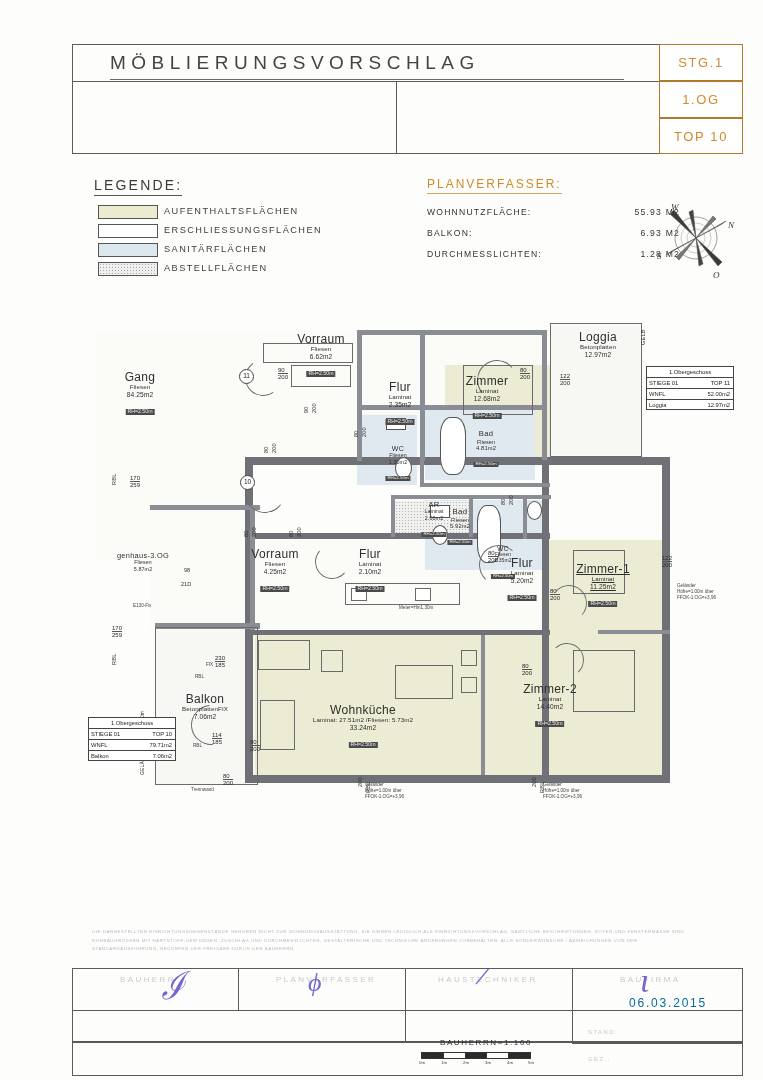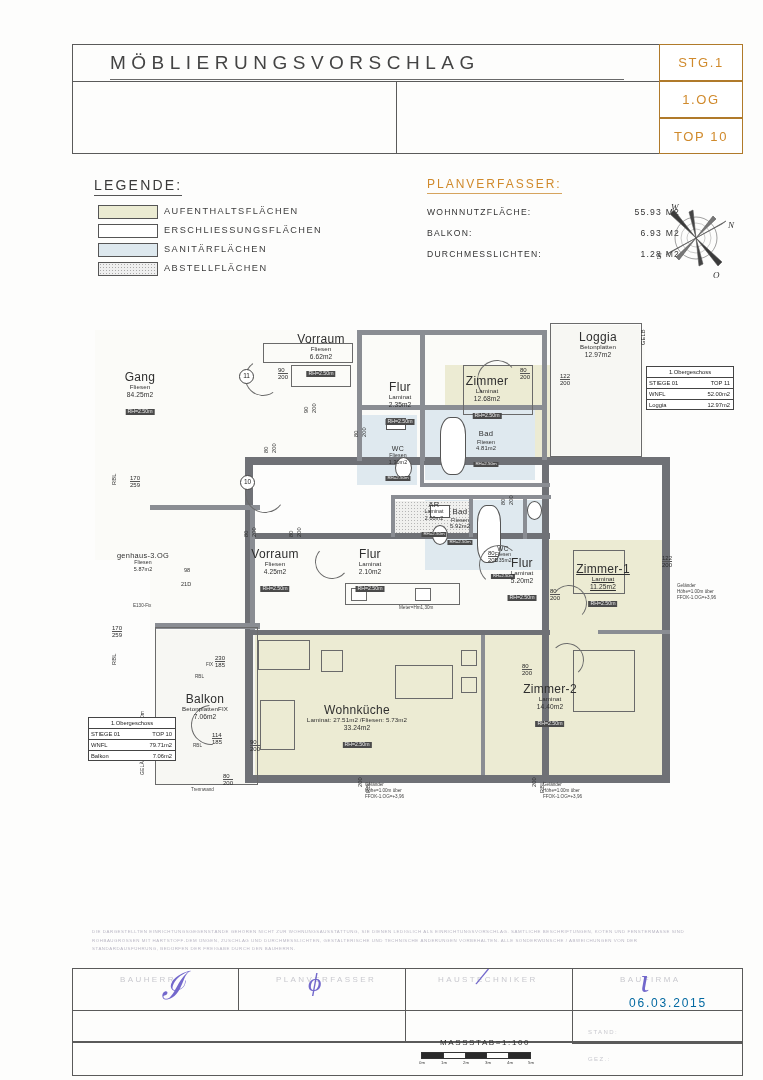--- a/index.html
+++ b/index.html
@@ -372,21 +372,21 @@
       <div><span class="rl-rh">RH=2.50m</span></div>
     </div>
 
     <div class="rlabel" style="left:455px;top:378px;text-align:center;">
       <div class="rl-name">Zimmer-2</div>
       <div class="rl-sub">Laminat</div>
       <div class="rl-area">14.40m2</div>
       <div><span class="rl-rh">RH=2.50m</span></div>
     </div>
 
-    <div class="rlabel" style="left:262px;top:399px;">
+    <div class="rlabel" style="left:268px;top:399px;">
       <div class="rl-name">Wohnküche</div>
       <div class="rl-sub">Laminat: 27.51m2 /Fliesen: 5.73m2</div>
       <div class="rl-area">33.24m2</div>
       <div><span class="rl-rh">RH=2.50m</span></div>
     </div>
 
     <div class="rlabel" style="left:110px;top:388px;">
       <div class="rl-name">Balkon</div>
       <div class="rl-sub">BetonplattenFIX</div>
       <div class="rl-area">7.06m2</div>
@@ -514,21 +514,21 @@
   <div class="tb-lab" style="left:120px;top:975px;">BAUHERR</div>
   <div class="tb-lab" style="left:276px;top:975px;">PLANVERFASSER</div>
   <div class="tb-lab" style="left:438px;top:975px;">HAUSTECHNIKER</div>
   <div class="tb-lab" style="left:620px;top:975px;">BAUFIRMA</div>
 
   <div class="sig" style="left:160px;top:962px;transform:rotate(-8deg);">ℐ</div>
   <div class="sig" style="left:308px;top:968px;font-size:26px;">ϕ</div>
   <div class="sig" style="left:478px;top:962px;font-size:26px;transform:rotate(12deg);">/</div>
   <div class="sig" style="left:640px;top:962px;">ι</div>
 
-  <div id="ms-txt">MASSSTAB=1:100</div>
+  <div id="ms-txt">BAUHERRN=1:100</div>
   <div id="scalebar">
     <span class="sb-dark"></span>
     <span></span>
     <span class="sb-dark"></span>
     <span></span>
     <span class="sb-dark"></span>
   </div>
   <div class="sb-tick" style="left:419px;">0m</div>
   <div class="sb-tick" style="left:441px;">1m</div>
   <div class="sb-tick" style="left:463px;">2m</div>

